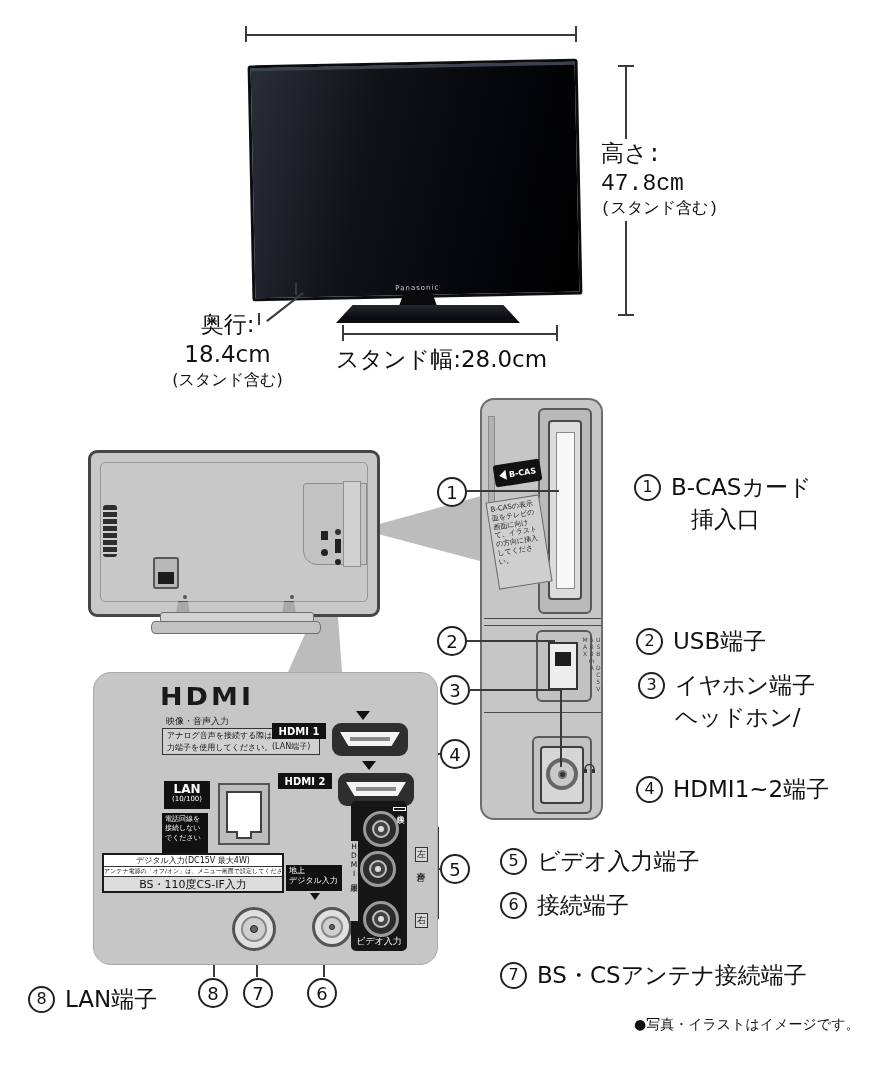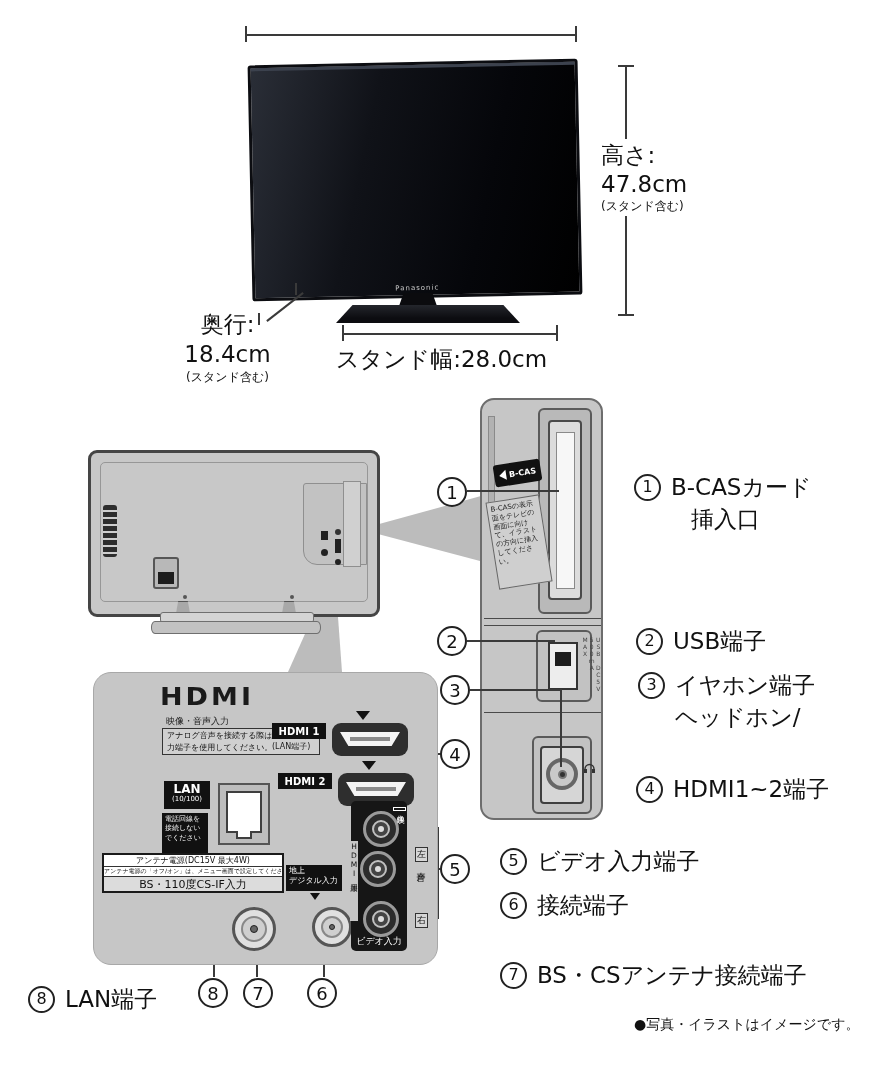--- a/index.html
+++ b/index.html
@@ -5,21 +5,21 @@
   html,body{margin:0;padding:0;background:#fff;}
   .canvas{position:relative;width:885px;height:1080px;background:#fff;overflow:hidden;
           font-family:"DejaVu Sans","Liberation Sans",sans-serif;color:#111;}
   .abs{position:absolute;}
   .hline{position:absolute;border-top:2px solid #3a3a3a;}
   .vline{position:absolute;border-left:2px solid #3a3a3a;}
   .tline{position:absolute;border-top:1px solid #4a4a4a;}
   .tick-v{position:absolute;width:2px;height:16px;background:#3a3a3a;}
   .tick-h{position:absolute;width:16px;height:2px;background:#3a3a3a;}
   .dim-label{position:absolute;font-size:23px;color:#1a1a1a;background:#fff;padding:0 6px;white-space:nowrap;}
-  .dim-small{font-size:12px;}
+  .dim-small{font-size:16px;}
   .cnum{width:30px;height:30px;border:2px solid #222;border-radius:50%;background:#fff;
         display:flex;align-items:center;justify-content:center;font-size:18px;color:#111;box-sizing:border-box;}
   .cnum-sm{width:27px;height:27px;font-size:16px;flex:none;margin-top:2px;}
   .legend-item{position:absolute;display:flex;gap:10px;font-size:23px;line-height:1.38;color:#111;white-space:nowrap;}
   .blk{background:#111;color:#fff;}
   .tri-down{width:0;height:0;border-left:7px solid transparent;border-right:7px solid transparent;border-top:9px solid #111;}
   .wedge{position:absolute;background:#bcbcbc;}
   .vert{writing-mode:vertical-rl;text-orientation:upright;}
   .circle{border-radius:50%;box-sizing:border-box;position:absolute;}
   .panel-gray{background:#c6c6c6;}
@@ -36,21 +36,21 @@
   <div class="abs" style="left:250px;top:62px;width:330px;height:236px;background:linear-gradient(103deg,#2a2e37 0%,#101218 35%,#05060a 70%,#000 100%);border:3px solid #0c0d11;border-radius:3px;transform:rotate(-1.2deg);box-sizing:border-box;">
     <div class="abs" style="left:0;top:0;width:100%;height:3px;background:#3c424e;"></div>
     <div class="abs" style="left:0;bottom:3px;width:100%;text-align:center;color:#c9c9c9;font-size:7px;letter-spacing:1px;">Panasonic</div>
   </div>
   <div class="abs" style="left:398px;top:293px;width:40px;height:16px;background:#0b0b0e;clip-path:polygon(14% 0,86% 0,100% 100%,0 100%);"></div>
   <div class="abs" style="left:336px;top:305px;width:184px;height:22px;background:linear-gradient(#24262c,#0c0c10 60%);clip-path:polygon(9% 0,91% 0,100% 82%,0 82%);border-radius:4px;"></div>
 
   <div class="vline" style="left:625px;top:66px;height:250px;"></div>
   <div class="tick-h" style="left:618px;top:65px;"></div>
   <div class="tick-h" style="left:618px;top:314px;"></div>
-  <div class="abs" style="left:597px;top:139px;background:#fff;padding:2px 4px;line-height:1.25;">
+  <div class="abs" style="left:597px;top:139px;background:#fff;padding:2px 4px;line-height:1.25;font-family:Liberation Mono, monospace;">
     <div style="font-size:23px;">高さ:</div>
     <div style="font-size:23px;">47.8cm</div>
     <div class="dim-small">(スタンド含む)</div>
   </div>
 
   <div class="abs" style="left:262px;top:306px;width:46px;border-top:2px solid #3a3a3a;transform:rotate(-38deg);"></div>
   <div class="tick-v" style="left:295px;top:283px;height:12px;"></div>
   <div class="tick-v" style="left:258px;top:313px;height:12px;"></div>
   <div class="abs" style="left:150px;top:310px;width:155px;text-align:center;line-height:1.3;">
     <div style="font-size:23px;">奥行:</div>
@@ -176,21 +176,21 @@
     <div class="abs blk" style="left:70px;top:108px;width:46px;height:28px;text-align:center;line-height:1.05;padding-top:2px;box-sizing:border-box;">
       <div style="font-size:12px;font-weight:bold;">LAN</div>
       <div style="font-size:7px;">(10/100)</div>
     </div>
     <div class="abs blk" style="left:68px;top:140px;width:46px;height:46px;font-size:7px;line-height:1.35;padding:2px 3px;box-sizing:border-box;">電話回線を接続しないでください</div>
     <div class="abs" style="left:124px;top:110px;width:52px;height:62px;border:2px solid #555;background:#bdbdbd;box-sizing:border-box;"></div>
     <div class="abs" style="left:132px;top:118px;width:36px;height:42px;border:2px solid #3f3f3f;background:#fff;box-sizing:border-box;"></div>
     <div class="abs" style="left:142px;top:158px;width:16px;height:8px;border:2px solid #3f3f3f;border-top:none;background:#fff;box-sizing:border-box;"></div>
 
     <div class="abs" style="left:8px;top:180px;width:182px;height:40px;border:2px solid #1a1a1a;background:#fff;box-sizing:border-box;overflow:hidden;">
-      <div style="font-size:8px;text-align:center;border-bottom:1px solid #333;white-space:nowrap;">アンテナ電源(DC15V 最大4W)</div>
+      <div style="font-size:8px;text-align:center;border-bottom:1px solid #333;white-space:nowrap;">デジタル入力(DC15V 最大4W)</div>
       <div style="font-size:6px;text-align:center;border-bottom:1px solid #333;white-space:nowrap;overflow:hidden;">アンテナ電源の「オフ/オン」は、メニュー画面で設定してください。</div>
       <div style="font-size:11px;text-align:center;background:#dcdcdc;white-space:nowrap;">BS・110度CS-IF入力</div>
     </div>
 
     <div class="abs blk" style="left:192px;top:192px;width:56px;height:26px;font-size:8px;line-height:1.3;padding:1px 3px;box-sizing:border-box;">
       <div>地上</div>
       <div>デジタル入力</div>
     </div>
     <div class="abs" style="left:216px;top:220px;width:0;height:0;border-left:5px solid transparent;border-right:5px solid transparent;border-top:7px solid #111;"></div>
 

